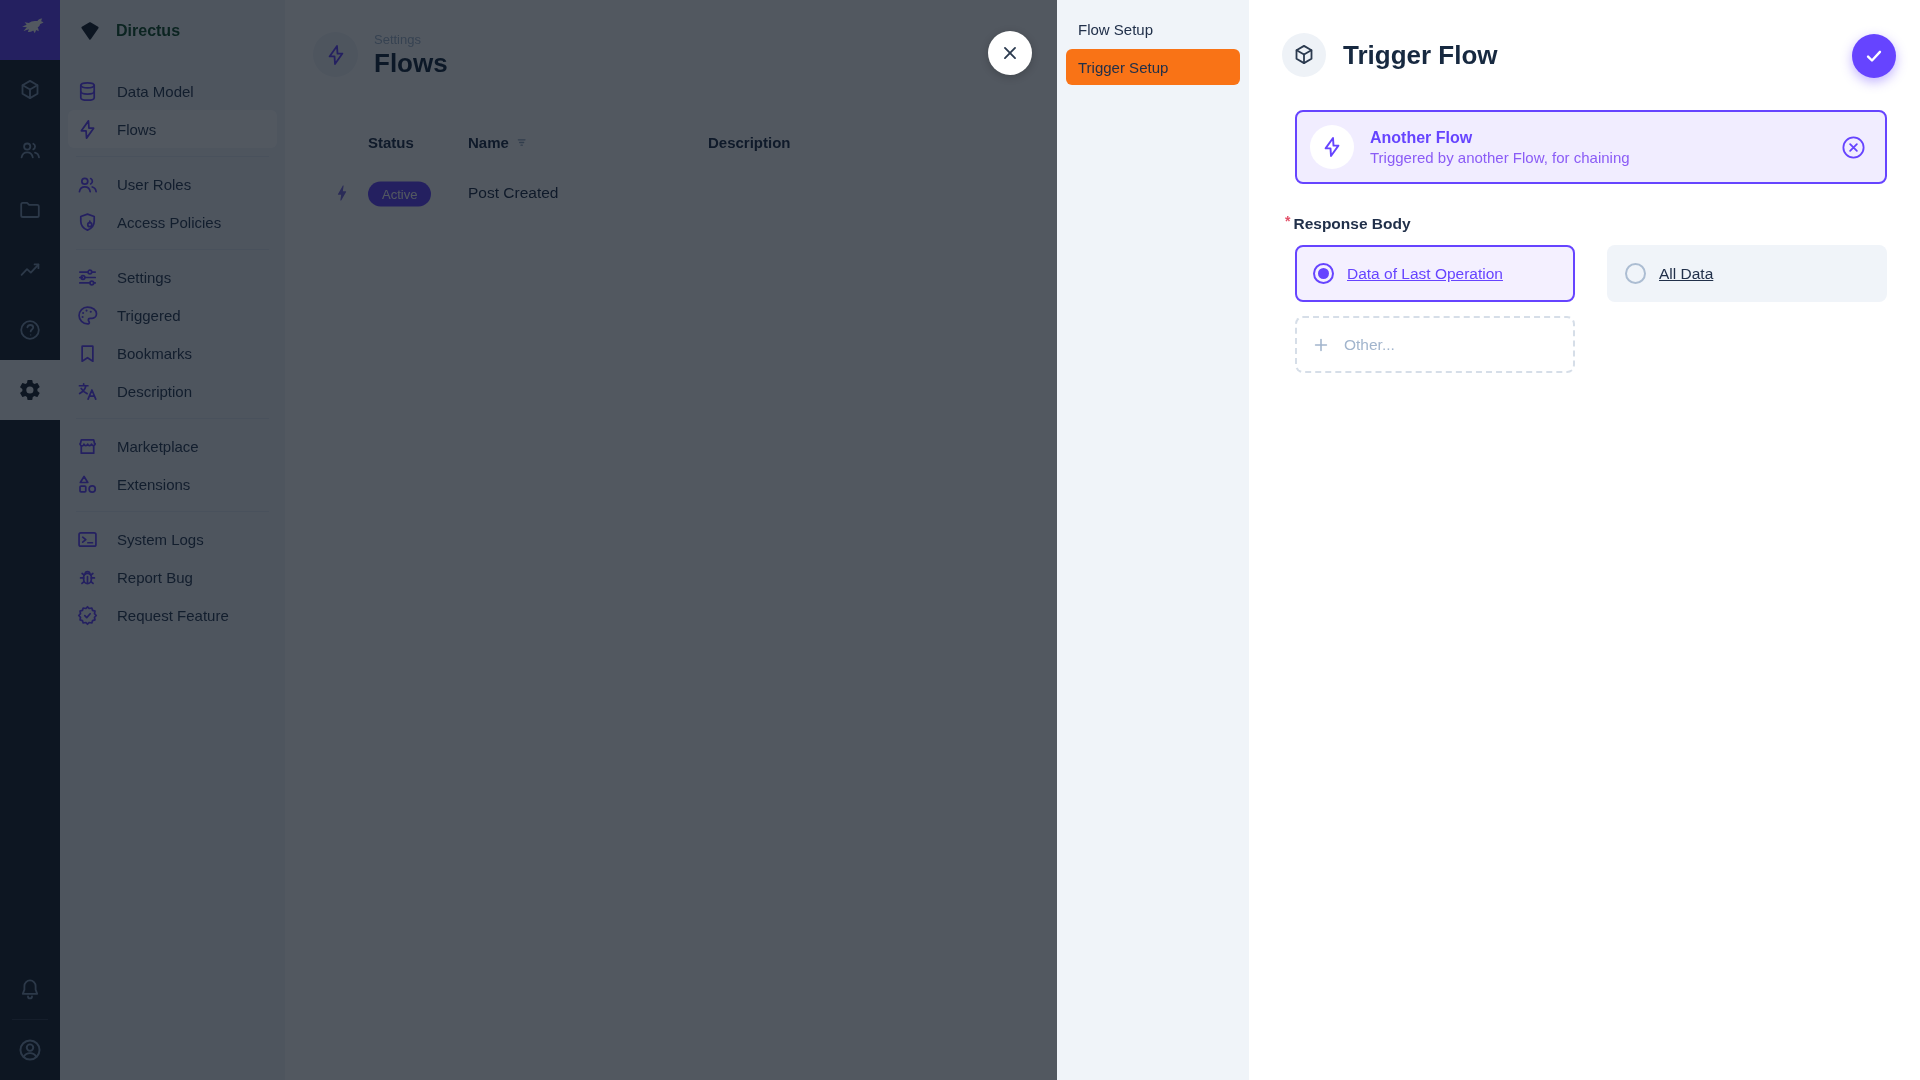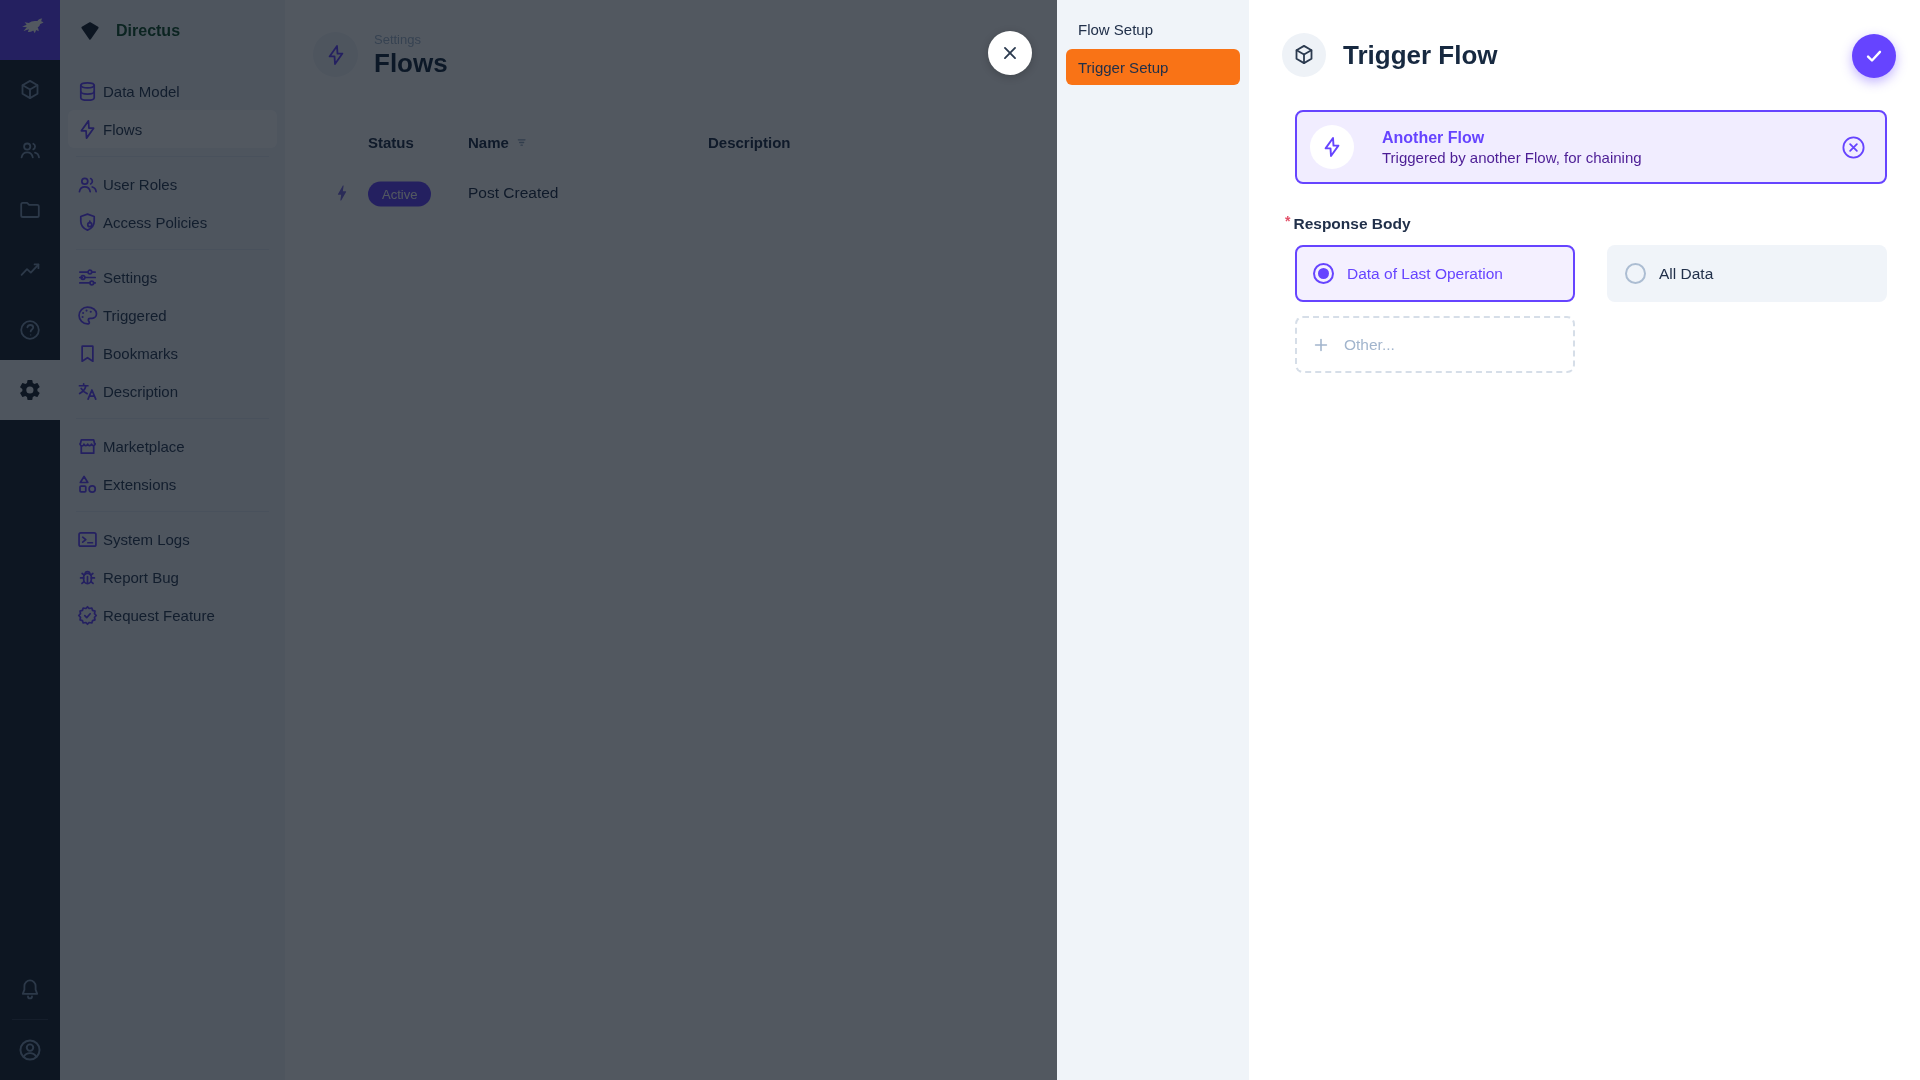--- a/index.html
+++ b/index.html
@@ -14,21 +14,21 @@
   .mod-item.active { background:#f0f4f9; color:#18222f; }
   .mod-spacer { flex:1; }
   .mod-divider { width:36px; border-top:1px solid rgba(129,150,177,.25); }
 
   
   .nav { position:absolute; left:60px; top:0; bottom:0; width:225px; background:#f0f4f9; z-index:1; }
   .nav-header { height:62px; display:flex; align-items:center; gap:14px; padding:0 18px; cursor:pointer; }
   .nav-header .gem { color:#18222f; }
   .nav-header-label { font-size:16px; font-weight:600; color:#14532d; }
   .nav-list { padding:10px 8px 0; }
-  .nav-item { height:38px; display:flex; align-items:center; gap:4px; padding:0 8px; border-radius:6px; cursor:pointer; }
+  .nav-item { height:38px; display:flex; align-items:center; gap:18px; padding:0 8px; border-radius:6px; cursor:pointer; }
   .nav-item.active { background:#ffffff; }
   .nav-item .ic { color:#6644ff; flex:none; }
   .nav-item-label { font-size:15px; font-weight:500; color:#2b3c55; white-space:nowrap; }
   .nav-divider { border-top:1px solid #e1e8f0; margin:8px 8px; }
 
   
   .main { position:absolute; left:285px; top:0; right:0; bottom:0; background:#ffffff; z-index:1; }
   .main-header { display:flex; align-items:flex-start; gap:16px; padding:32px 0 0 28px; }
   .title-icon-circle { width:45px; height:45px; border-radius:50%; background:#f0f4f9; display:flex; align-items:center; justify-content:center; color:#6644ff; }
   .breadcrumb { font-size:13px; font-weight:500; color:#a2b5cd; cursor:pointer; }
@@ -55,31 +55,31 @@
   .drawer-nav-item.active { background:#f97316; }
   .drawer-main { flex:1; background:#ffffff; position:relative; }
   .drawer-header { display:flex; align-items:center; gap:17px; margin:33px 90px 0 33px; }
   .drawer-icon-circle { width:44px; height:44px; border-radius:50%; background:#eef2f7; display:flex; align-items:center; justify-content:center; color:#2b3a4f; flex:none; }
   .drawer-title { font-size:26px; font-weight:700; color:#172940; }
   .fab-check { position:absolute; top:34px; right:24px; width:44px; height:44px; border-radius:50%; background:#6644ff; border:none; display:flex; align-items:center; justify-content:center; color:#fff; cursor:pointer; box-shadow:0 4px 12px rgba(102,68,255,.4); }
   .drawer-content { margin:33px 33px 0 46px; }
 
   .trigger-card { height:74px; border:2px solid #6644ff; background:#f1edff; border-radius:8px; display:flex; align-items:center; padding:0 18px 0 13px; }
   .trigger-icon-circle { width:44px; height:44px; border-radius:50%; background:#ffffff; display:flex; align-items:center; justify-content:center; color:#6644ff; flex:none; }
-  .trigger-texts { margin-left:28px; display:flex; flex-direction:column; gap:2px; }
+  .trigger-texts { margin-left:16px; display:flex; flex-direction:column; gap:2px; }
   .trigger-title { font-size:16px; font-weight:600; color:#6644ff; }
-  .trigger-subtitle { font-size:15px; color:#4c1d95; }
+  .trigger-subtitle { font-size:15px; color:#8b5cf6; }
   .deselect-btn { margin-left:auto; background:none; border:none; color:#6644ff; cursor:pointer; display:flex; padding:0; }
 
   .field-label-row { margin-top:31px; display:flex; align-items:flex-start; }
   .req-star { color:#e35169; font-size:14px; font-weight:700; margin:-2px 3px 0 -10px; }
   .field-label { font-size:15.5px; font-weight:600; color:#21304a; }
 
   .radio-grid { margin-top:12px; display:grid; grid-template-columns:1fr 1fr; gap:32px; }
-  .radio-card { height:57px; border-radius:8px; display:flex; align-items:center; gap:13px; padding:0 16px; cursor:pointer; border:2px solid transparent; background:#f0f4f9; font-size:15.5px; color:#21304a; }
+  .radio-card { height:57px; border-radius:8px; display:flex; align-items:center; gap:13px; padding:0 16px; cursor:pointer; border:2px solid transparent; background:#f0f4f9; font-size:15.5px; color:#21304a;text-decoration:underline; }
   .radio-card.selected { background:#f4f0ff; border-color:#6644ff; color:#6644ff; font-weight:500; }
   .radio-dot { width:21px; height:21px; border-radius:50%; border:2px solid #acbdd2; flex:none; display:flex; align-items:center; justify-content:center; }
   .radio-card.selected .radio-dot { border-color:#6644ff; }
   .radio-dot-inner { width:11px; height:11px; border-radius:50%; background:#6644ff; }
 
   .other-box { margin-top:14px; width:calc(50% - 16px); height:57px; border:2px dashed #d6dee8; border-radius:8px; display:flex; align-items:center; gap:13px; padding:0 14px; color:#a2b5cd; font-size:15.5px; cursor:pointer; }
   .other-box .ic { color:#a2b5cd; }
 
   .ic { display:block; }
 </style>

